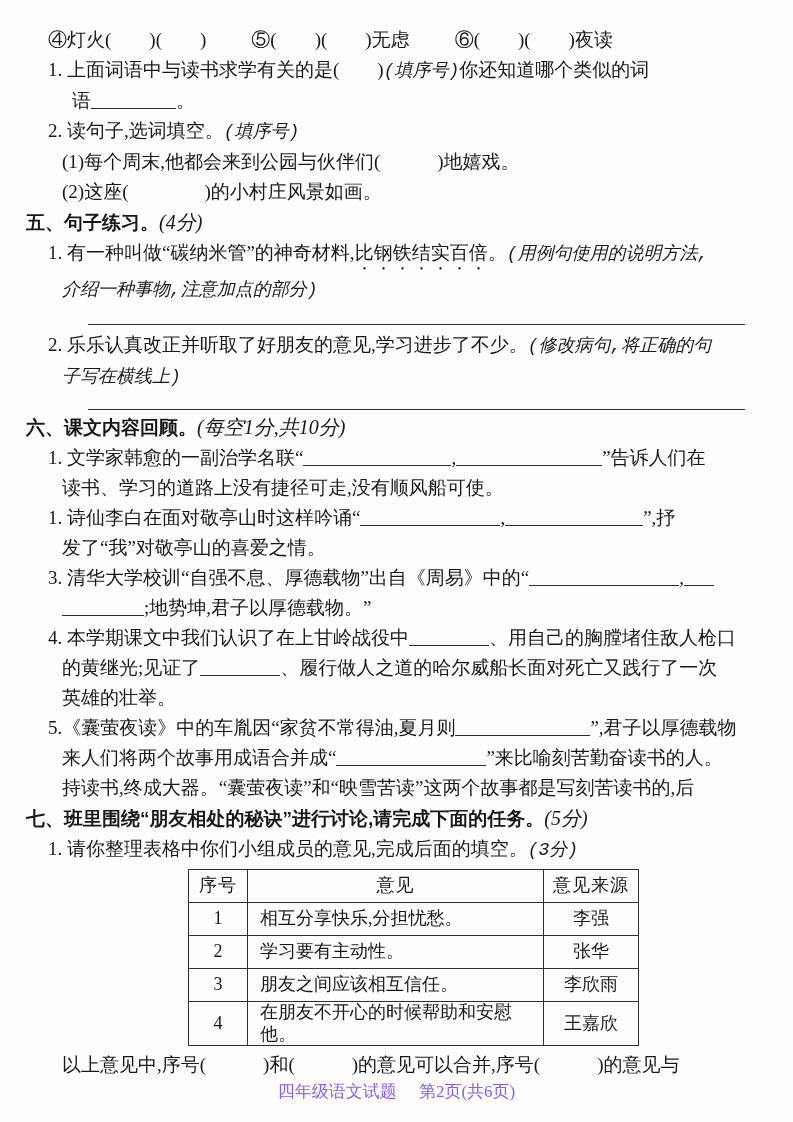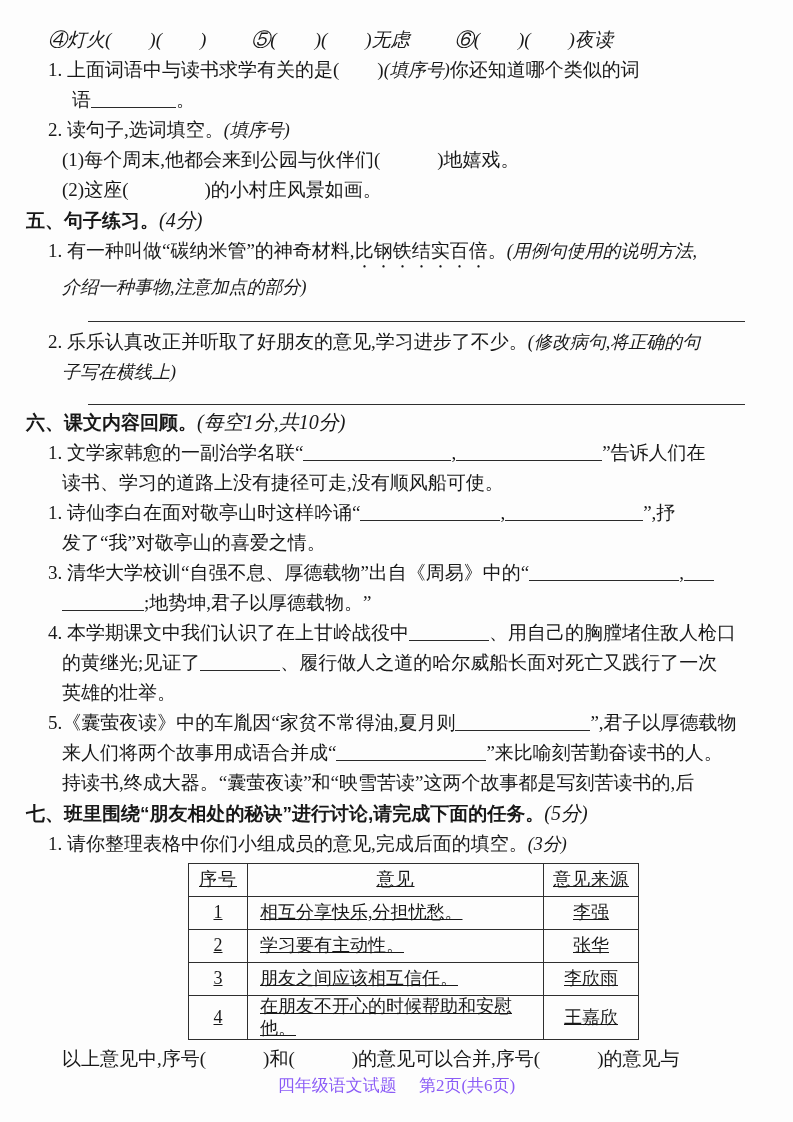--- a/index.html
+++ b/index.html
@@ -11,44 +11,44 @@
     font-size:19px; overflow:hidden;
     padding-top:25px;
   }
   .l { line-height:30px; white-space:nowrap; }
   .ml-hdr  { margin-left:26px; }
   .ml-item { margin-left:48px; }
   .ml-cont { margin-left:62px; }
   .ml-cont2{ margin-left:72px; }
   .sec-hdr { font-family:"Liberation Sans", sans-serif; font-weight:700; font-size:19px; }
   .sec-hdr .score { font-family:"Liberation Serif", serif; font-weight:400; font-style:italic; font-size:20px; }
-  .seg-k { font-style:italic; font-size:18px; }
+  .seg-k { font-style:italic; font-size:18px;font-family:Liberation Mono, monospace; }
   .seg-e {
     -webkit-text-emphasis:filled dot; text-emphasis:filled dot;
     -webkit-text-emphasis-position:under right; text-emphasis-position:under right;
   }
   .blank {
     display:inline-block; height:14px; vertical-align:baseline;
     border-bottom:1.4px solid #2a2a2a; margin-bottom:-2px;
   }
   .answer-line {
     margin-left:88px; width:657px; border-bottom:1.2px solid #2f2f2f;
   }
   .al-1 { height:20px; }
   .al-2 { height:18px; }
   .gap-after-line { margin-top:5px; }
   .hdr-gap { margin-top:2px; }
-  .word-row { display:flex; gap:45px; margin-left:48px;font-style:italic; }
+  .word-row { display:flex; gap:45px; margin-left:48px; }
   table.opinion {
     border-collapse:collapse; margin:4px 0 0 188px;
     font-size:18px; color:#181818;
   }
   table.opinion th, table.opinion td {
     border:1.4px solid #2f2f2f; height:33px; padding:0 8px;
-    font-weight:400; text-align:center; line-height:1.2;text-decoration:underline;
+    font-weight:400; text-align:center; line-height:1.2;
   }
   table.opinion th { letter-spacing:1px; }
   table.opinion .col-no  { width:59px; }
   table.opinion .col-op  { width:296px; }
   table.opinion .col-src { width:95px; }
   table.opinion td.cell-op { text-align:left; padding-left:12px; }
   .fill-line { margin-top:4px; }
   .footer { margin-top:0; text-align:center; font-size:17px; color:#8b5cf6; }
   .footer span { margin:0 9px; }
 </style>

